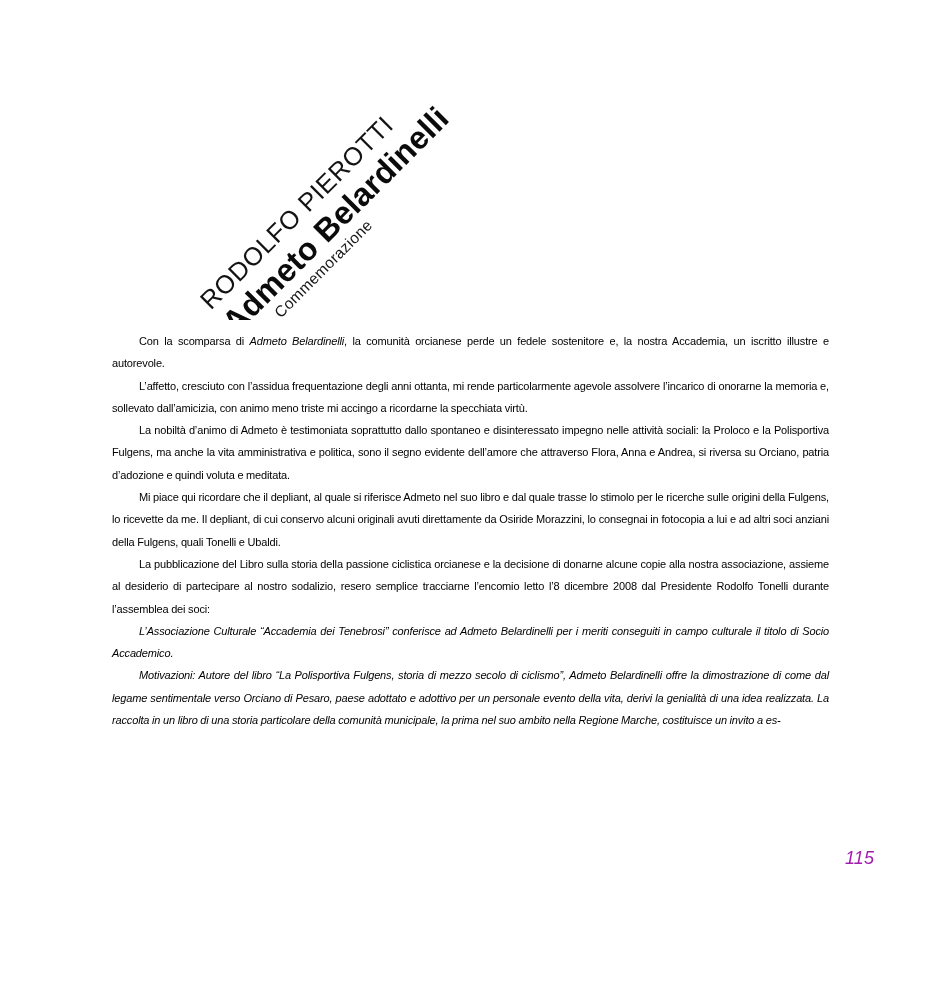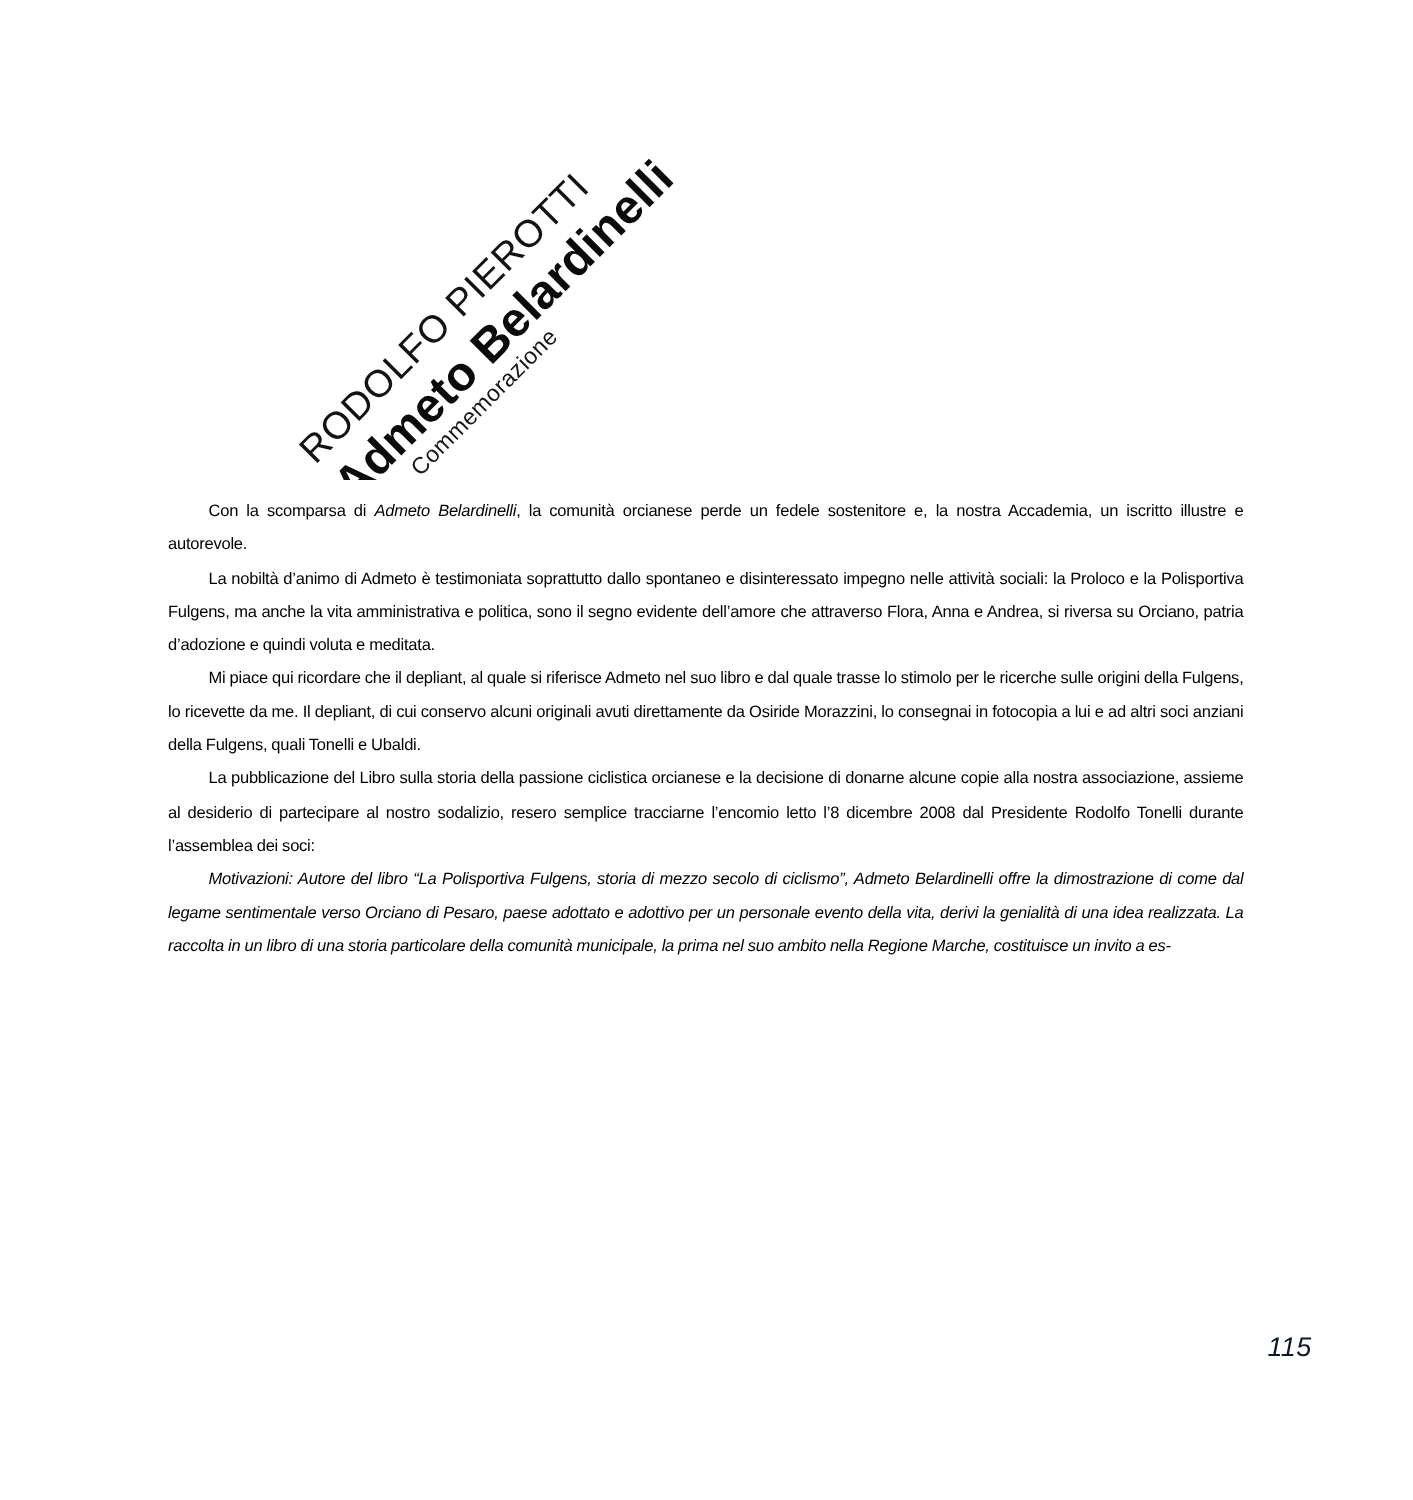--- a/index.html
+++ b/index.html
@@ -81,38 +81,39 @@
     font-style: italic;
   }
 
   
   #page-number {
     position: absolute;
     left: 845px;
     top: 848px;
     font-size: 18px;
     font-style: italic;
-    color: #0f172a;
+    color: #a21caf;
     letter-spacing: 0.2px;
-    margin-top: 40px;
   }
 </style>
 </head>
 <body>
 
 <div id="banner-area">
 
   <div id="banner-text" style="transform: rotate(-45deg);">
     <div id="banner-line-author">RODOLFO PIEROTTI</div>
     <div id="banner-line-title">Admeto Belardinelli</div>
     <div id="banner-line-subtitle">Commemorazione</div>
   </div>
 </div>
 
 <div id="text-column">
     <p class="para">Con la scomparsa di <em>Admeto Belardinelli</em>, la comunità orcianese perde un fedele sostenitore e, la nostra Accademia, un iscritto illustre e autorevole.</p>
+    <p class="para">L’affetto, cresciuto con l’assidua frequentazione degli anni ottanta, mi rende particolarmente agevole assolvere l’incarico di onorarne la memoria e, sollevato dall’amicizia, con animo meno triste mi accingo a ricordarne la specchiata virtù.</p>
     <p class="para">La nobiltà d’animo di Admeto è testimoniata soprattutto dallo spontaneo e disinteressato impegno nelle attività sociali: la Proloco e la Polisportiva Fulgens, ma anche la vita amministrativa e politica, sono il segno evidente dell’amore che attraverso Flora, Anna e Andrea, si riversa su Orciano, patria d’adozione e quindi voluta e meditata.</p>
     <p class="para">Mi piace qui ricordare che il depliant, al quale si riferisce Admeto nel suo libro e dal quale trasse lo stimolo per le ricerche sulle origini della Fulgens, lo ricevette da me. Il depliant, di cui conservo alcuni originali avuti direttamente da Osiride Morazzini, lo consegnai in fotocopia a lui e ad altri soci anziani della Fulgens, quali Tonelli e Ubaldi.</p>
     <p class="para">La pubblicazione del Libro sulla storia della passione ciclistica orcianese e la decisione di donarne alcune copie alla nostra associazione, assieme al desiderio di partecipare al nostro sodalizio, resero semplice tracciarne l’encomio letto l’8 dicembre 2008 dal Presidente Rodolfo Tonelli durante l’assemblea dei soci:</p>
+    <p class="para italic">L’Associazione Culturale “Accademia dei Tenebrosi” conferisce ad Admeto Belardinelli per i meriti conseguiti in campo culturale il titolo di Socio Accademico.</p>
     <p class="para italic">Motivazioni: Autore del libro “La Polisportiva Fulgens, storia di mezzo secolo di ciclismo”, Admeto Belardinelli offre la dimostrazione di come dal legame sentimentale verso Orciano di Pesaro, paese adottato e adottivo per un personale evento della vita, derivi la genialità di una idea realizzata. La raccolta in un libro di una storia particolare della comunità municipale, la prima nel suo ambito nella Regione Marche, costituisce un invito a es-</p>
   </div>
 
 <div id="page-number">115</div>
 
 </body></html>

